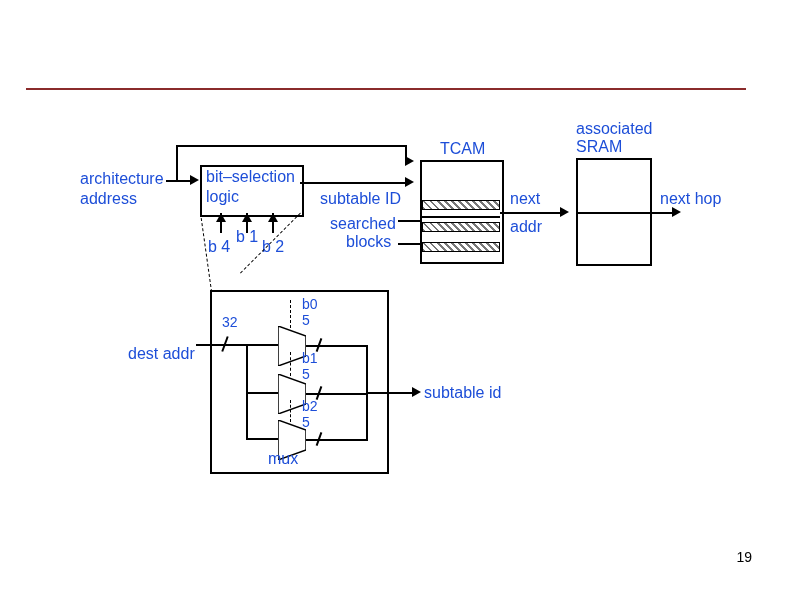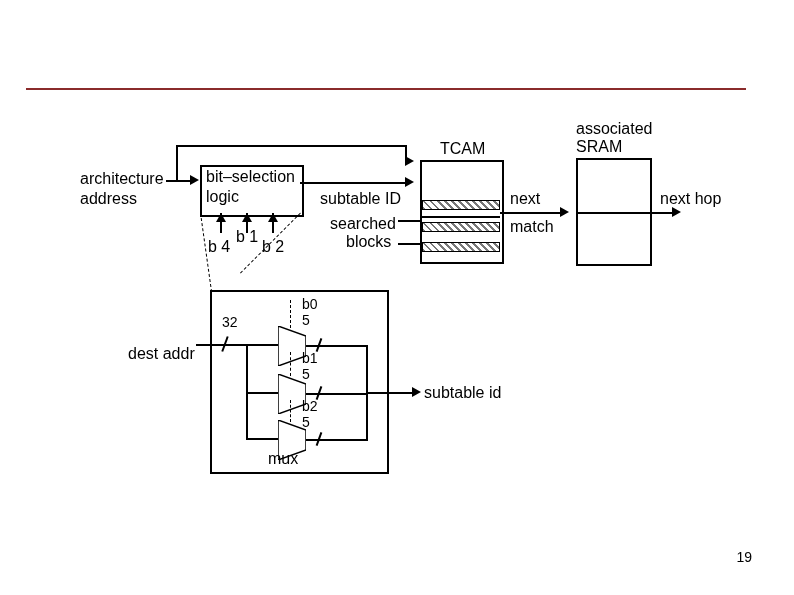--- a/index.html
+++ b/index.html
@@ -1,19 +1,19 @@
 <!DOCTYPE html>
 <html><head>
 <meta charset="utf-8">
 <style>
   html,body{margin:0;padding:0;background:#fff;font-family:"Times New Roman",serif;}
   #slide{position:relative;width:794px;height:595px;}
   #title{position:absolute;left:28px;top:38px;font-size:38px;}
   #rule{position:absolute;left:26px;top:88px;width:720px;height:0;border-top:2px solid #8a2b2b;}
-  .lbl{position:absolute;font-family:Arial,Helvetica,sans-serif;font-size:16px;color:#000000;}
+  .lbl{position:absolute;font-family:Arial,Helvetica,sans-serif;font-size:16px;color:#1d4ed8;}
   .box{position:absolute;border:2px solid #000;background:#fff;}
   .line{position:absolute;background:#000;}
   .arrow-r{position:absolute;width:0;height:0;border-top:5px solid transparent;border-bottom:5px solid transparent;border-left:9px solid #000;}
   .arrow-u{position:absolute;width:0;height:0;border-left:5px solid transparent;border-right:5px solid transparent;border-bottom:9px solid #000;}
   .hatch{position:absolute;border:1px solid #000;background:repeating-linear-gradient(45deg,#777 0 2px,#fff 2px 5px);}
   .muxpath{stroke:#000;stroke-width:1.5;fill:#fff;}
   .dash{position:absolute;border-left:1.5px dashed #000;}
   #pagenum{position:absolute;right:42px;bottom:30px;font-family:Arial,Helvetica,sans-serif;font-size:14px;text-align:center;}
 </style>
 </head>
@@ -62,21 +62,21 @@
   <div class="hatch" style="left:422px;top:242px;width:76px;height:8px"></div>
 
   <div class="line" style="left:420px;top:216px;width:80px;height:2px"></div>
 
   <div class="line" style="left:398px;top:220px;width:22px;height:2px"></div>
   <div class="line" style="left:398px;top:243px;width:22px;height:2px"></div>
 
   <div class="line" style="left:500px;top:212px;width:60px;height:2px"></div>
   <div class="arrow-r" style="left:560px;top:207px"></div>
   <div class="lbl" style="left:510px;top:190px">next</div>
-  <div class="lbl" style="left:510px;top:218px">match</div>
+  <div class="lbl" style="left:510px;top:218px">addr</div>
 
   <div class="lbl" style="left:576px;top:120px">associated</div>
   <div class="lbl" style="left:576px;top:138px">SRAM</div>
   <div class="box" style="left:576px;top:158px;width:72px;height:104px"></div>
   <div class="line" style="left:576px;top:212px;width:72px;height:2px"></div>
 
   <div class="line" style="left:648px;top:212px;width:26px;height:2px"></div>
   <div class="arrow-r" style="left:672px;top:207px"></div>
   <div class="lbl" style="left:660px;top:190px">next hop</div>
 

